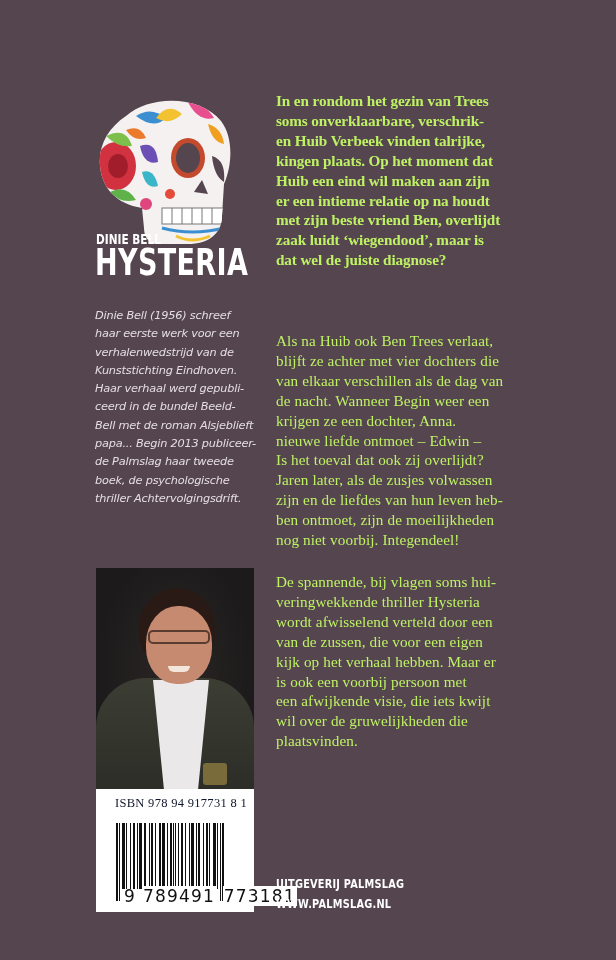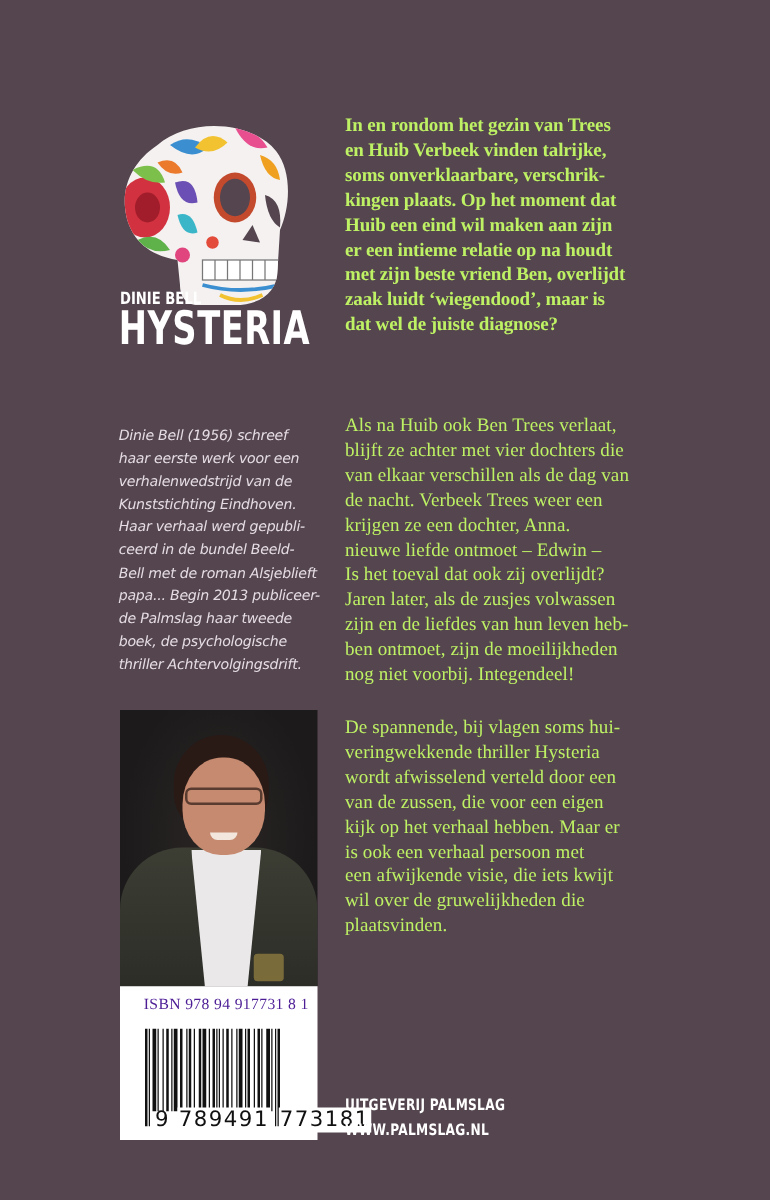--- a/index.html
+++ b/index.html
@@ -27,21 +27,21 @@
     font-weight: bold; font-size: 37px; line-height: 38px;
     transform: scaleX(0.73); transform-origin: left top;
     color: #fff; letter-spacing: 0.5px;
   }
 
   
   #bio {
     left: 95px; top: 307px; width: 170px;
     font-family: "DejaVu Sans", "Liberation Sans", sans-serif;
     font-style: italic; font-size: 11.3px; line-height: 18.3px;
-    color: #e6dde4; letter-spacing: -0.2px; margin-top: 33px;
+    color: #e6dde4; letter-spacing: -0.2px;
   }
   #bio div { white-space: nowrap; }
 
   
   #photo {
     left: 96px; top: 568px; width: 158px; height: 221px;
     background: radial-gradient(ellipse at 50% 45%, #2a2624 0%, #1c1a1b 70%);
     overflow: hidden;
   }
   .hair { position: absolute; left: 43px; top: 20px; width: 76px; height: 78px;
@@ -59,21 +59,21 @@
   .emblem { position: absolute; left: 107px; top: 195px; width: 24px; height: 22px;
     background: #8d7a3e; border-radius: 3px; opacity: 0.8; }
 
   
   #barcode-box {
     left: 96px; top: 789px; width: 158px; height: 123px;
     background: #fff;
   }
   #isbn-text {
     position: absolute; left: 19px; top: 7px;
-    font-family: "Liberation Serif", serif; font-size: 12.5px; color: #4c1d95;
+    font-family: "Liberation Serif", serif; font-size: 12.5px; color: #0f172a;
     letter-spacing: 0.3px; white-space: nowrap;
   }
   #bars { position: absolute; left: 20px; top: 34px; width: 134px; height: 78px; display: flex; align-items: flex-start; }
   #bars span { display: block; background: #111; height: 66px; }
   #bars span.long { height: 78px; }
   #bars span.gap { background: transparent; }
   #barcode-digits {
     position: absolute; left: 28px; top: 97px;
     font-family: "DejaVu Sans", "Liberation Sans", sans-serif;
     font-size: 17px; color: #111; letter-spacing: 1.2px; white-space: nowrap;
@@ -239,51 +239,51 @@
       <span class="gap" style="width:1px"></span>
       <span class="long" style="width:2px"></span>
   </div>
   <div id="barcode-digits">
     <span class="lead">9</span><span class="grp">789491</span> <span class="grp">773181</span>
   </div>
 </div>
 
 <div id="blurb-1" class="abs blurb">
   <div>In en rondom het gezin van Trees</div>
+  <div>soms  onverklaarbare, verschrik-</div>
   <div>en Huib Verbeek vinden talrijke,</div>
-  <div>soms  onverklaarbare, verschrik-</div>
   <div>kingen plaats. Op het moment dat</div>
   <div>Huib een eind wil maken aan zijn</div>
   <div>er een intieme relatie op na houdt</div>
   <div>met zijn beste vriend Ben, overlijdt</div>
   <div>zaak luidt ‘wiegendood’, maar is</div>
   <div>dat wel de juiste diagnose?</div>
 </div>
 
 <div id="blurb-2" class="abs blurb">
   <div>Als na Huib ook Ben Trees verlaat,</div>
   <div>blijft ze achter met vier dochters die</div>
   <div>van elkaar verschillen als de dag van</div>
-  <div>de nacht. Verbeek Trees weer een</div>
+  <div>de nacht. Wanneer Begin weer een</div>
   <div>krijgen ze een dochter, Anna.</div>
   <div>nieuwe liefde ontmoet – Edwin –</div>
   <div>Is het toeval dat ook zij overlijdt?</div>
   <div>Jaren later, als de zusjes volwassen</div>
   <div>zijn en de liefdes van hun leven heb-</div>
   <div>ben ontmoet, zijn de moeilijkheden</div>
   <div>nog niet voorbij. Integendeel!</div>
 </div>
 
 <div id="blurb-3" class="abs blurb">
   <div>De spannende, bij vlagen soms hui-</div>
   <div>veringwekkende thriller Hysteria</div>
   <div>wordt afwisselend verteld door een</div>
   <div>van de zussen, die voor een eigen</div>
   <div>kijk op het verhaal hebben. Maar er</div>
-  <div>is ook een verhaal persoon met</div>
+  <div>is ook een voorbij persoon met</div>
   <div>een afwijkende visie, die iets kwijt</div>
   <div>wil over de gruwelijkheden die</div>
   <div>plaatsvinden.</div>
 </div>
 
 <div id="publisher" class="abs">
   <div>UITGEVERIJ PALMSLAG</div>
   <div>WWW.PALMSLAG.NL</div>
 </div>
 

